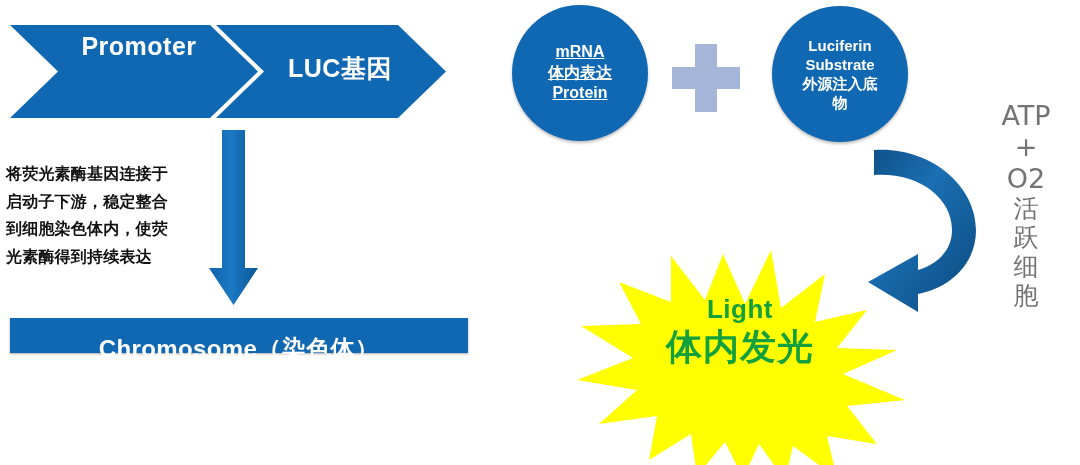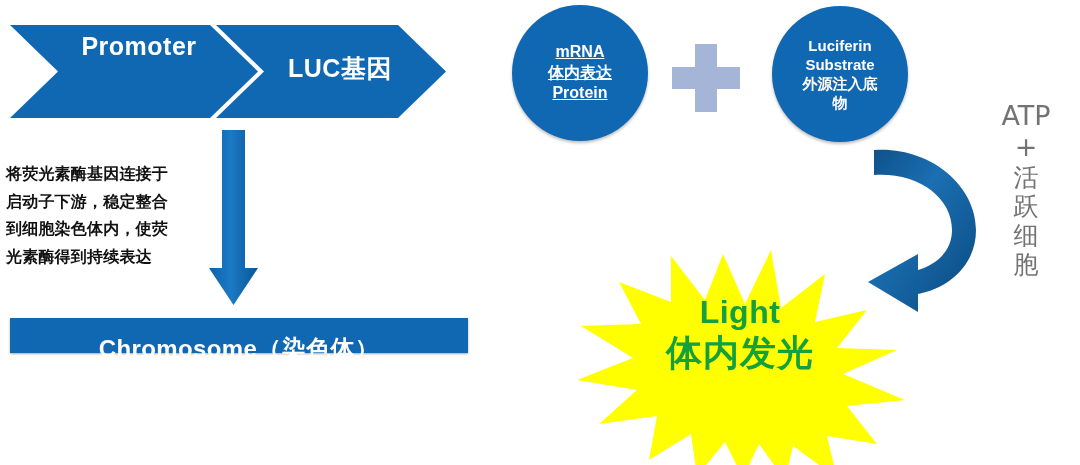--- a/index.html
+++ b/index.html
@@ -84,21 +84,21 @@
   .atp span{display:block;}
   .atp .small{font-size:25px;}
 
   
   .burst{position:absolute;left:575px;top:248px;}
   .burst-text{
     position:absolute;left:600px;top:296px;width:280px;
     text-align:center;color:#14a03c;font-weight:bold;
     line-height:1.06;
   }
-  .burst-text .en{display:block;font-size:32px;letter-spacing:.5px;}
+  .burst-text .en{display:block;font-size:26px;letter-spacing:.5px;}
   .burst-text .zh{display:block;font-size:36px;margin-top:4px;letter-spacing:1px;}
 </style>
 </head>
 <body>
 
 <div class="stage">
 
   <div class="chevron-group">
     <svg class="chev-svg" width="436" height="93" viewBox="0 0 436 93">
 
@@ -177,20 +177,21 @@
                L 60,128
                C 80,122 94,108 94,88
                C 94,54 58,30 16,33
                Z" fill="url(#gCurve)"></path>
     </svg>
   </div>
 
   <div class="atp">
     <span>ATP</span>
     <span>+</span>
+    <span>O2</span>
     <span class="small">活</span>
     <span class="small">跃</span>
     <span class="small">细</span>
     <span class="small">胞</span>
   </div>
 
   <div class="burst">
     <svg width="330" height="230" viewBox="0 0 330 230">
       <polygon fill="#ffff00" points="148,6 170,56 196,2 206,60 250,26 240,74 292,62 262,100 322,102 268,126
                 330,152 272,158 302,196 252,188 262,230 218,198 210,232 184,196 168,230

